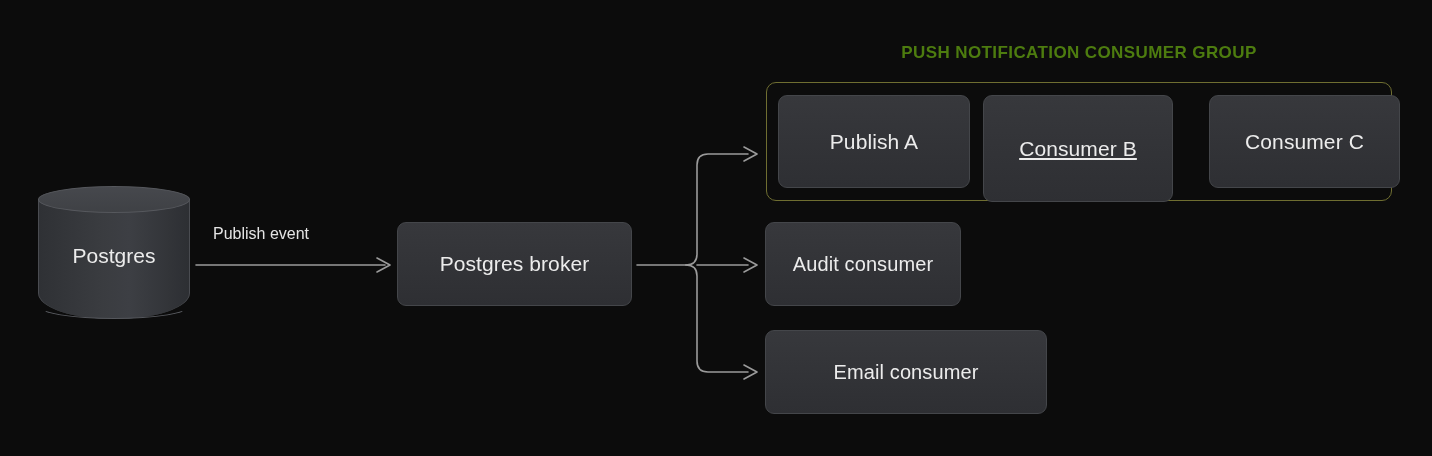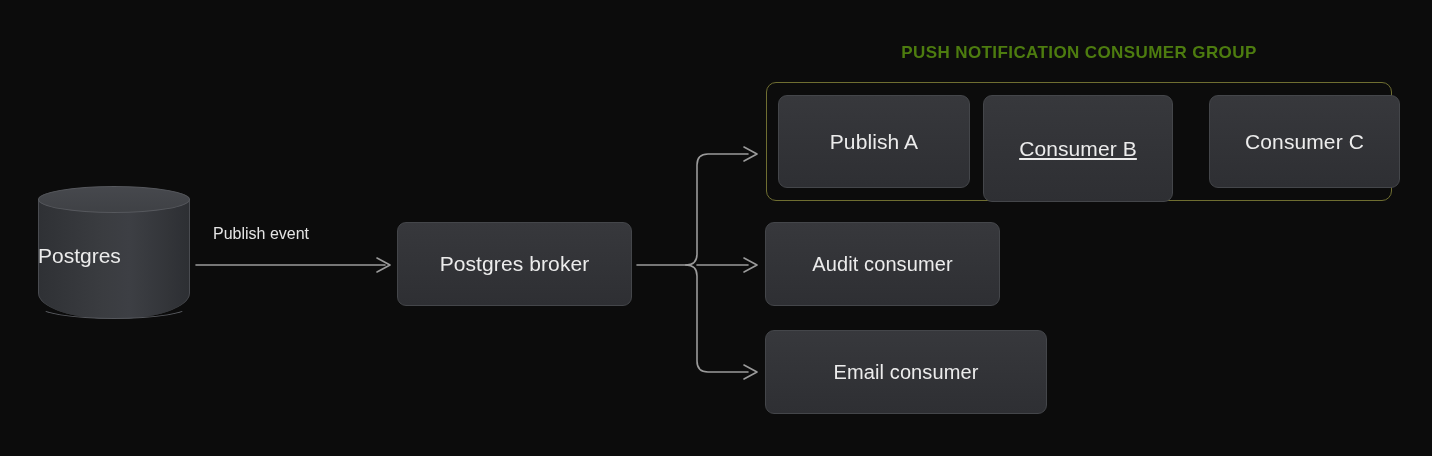--- a/index.html
+++ b/index.html
@@ -59,21 +59,21 @@
     font-size: 21px;
     font-weight: 400;
     letter-spacing: 0.1px;
     white-space: nowrap;
   }
   .node.small { font-size: 20px; }
 
   #node-consumer-a { left: 778px;  top: 95px;  width: 192px; height: 93px; }
   #node-consumer-b { left: 983px;  top: 95px;  width: 190px; height: 107px; text-decoration: underline; }
   #node-consumer-c { left: 1187px; top: 95px;  width: 191px; height: 93px; margin-left: 22px; }
-  #node-audit      { left: 765px;  top: 222px; width: 235px; height: 84px; }
+  #node-audit      { left: 765px;  top: 222px; width: 196px; height: 84px; }
   #node-email      { left: 765px;  top: 330px; width: 282px; height: 84px; }
   #node-broker     { left: 397px;  top: 222px; width: 235px; height: 84px; }
 
   
   .cylinder {
     position: absolute;
     left: 38px;
     top: 186px;
     width: 152px;
     height: 147px;
@@ -109,20 +109,21 @@
     box-sizing: border-box;
     background: linear-gradient(180deg, #46484d 0%, #3f4145 100%);
     border: 1px solid #56585d;
     border-radius: 50%;
   }
   .cyl-label {
     position: absolute;
     left: 0;
     top: 58px;
     width: 152px;
+    text-align: center;
     color: #ececec;
     font-size: 21px;
     white-space: nowrap;
   }
 
   
   .edge-label {
     position: absolute;
     left: 213px;
     top: 225px;

